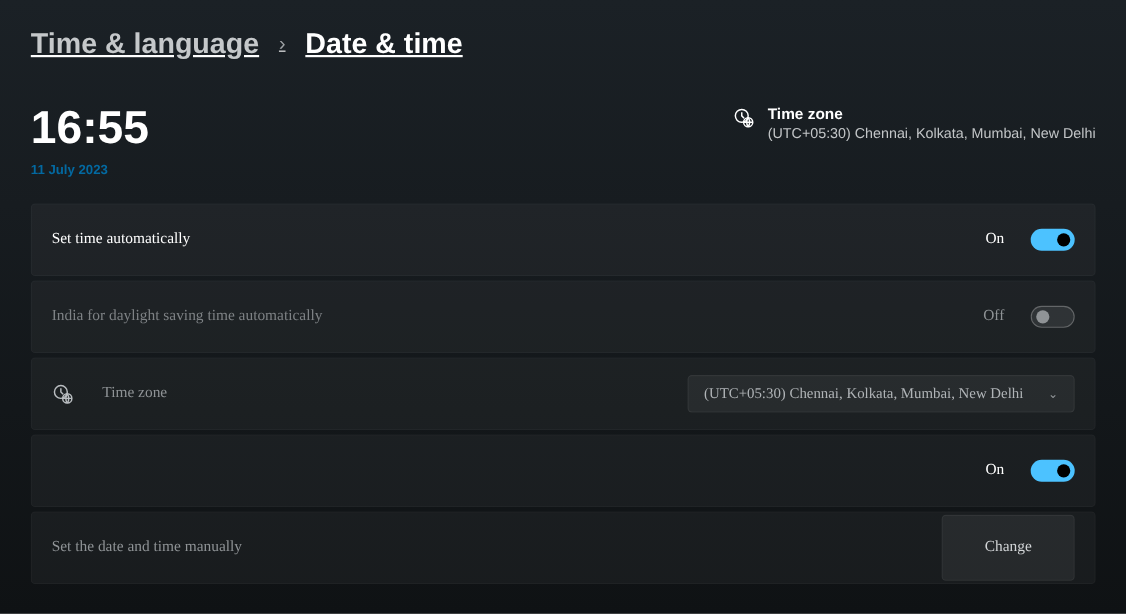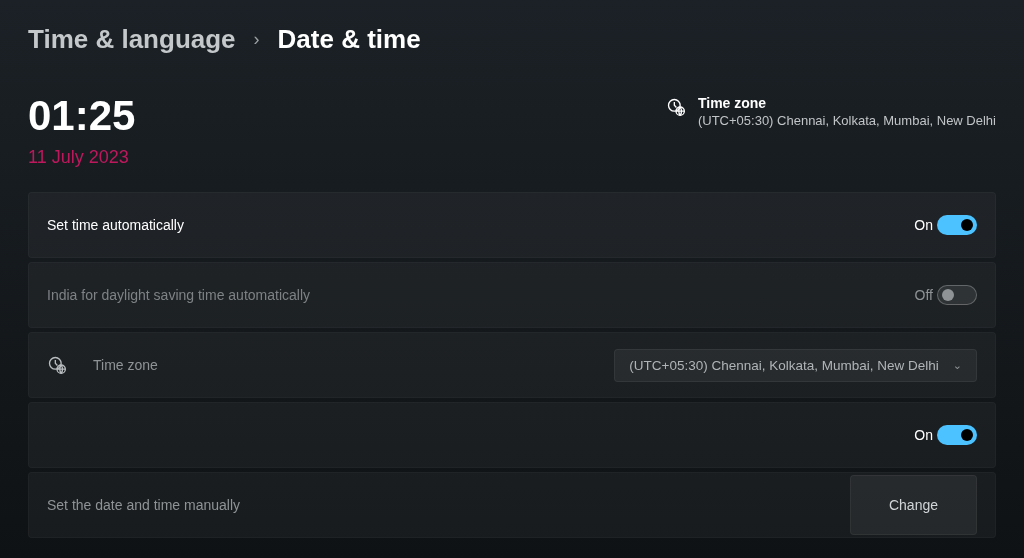--- a/index.html
+++ b/index.html
@@ -16,20 +16,21 @@
       overflow: hidden;
     }
     .container {
       padding: 24px 28px 0 28px;
     }
     .breadcrumb {
       display: flex;
       align-items: center;
       gap: 18px;
       margin-bottom: 40px;
+      text-decoration: underline;
     }
     .breadcrumb-parent {
       font-size: 26px;
       font-weight: 600;
       color: #c5c8ca;
       cursor: pointer;
     }
     .breadcrumb-chevron {
       font-size: 18px;
       color: #9ea2a5;
@@ -46,23 +47,24 @@
     }
     .hero-time-block {
       flex: 0 0 auto;
     }
     .hero-time {
       font-size: 42px;
       font-weight: 600;
       line-height: 1;
     }
     .hero-date {
-      font-size: 18px;
-      color: #be185d;
+      font-size: 12px;
+      color: #0369a1;
       margin-top: 10px;
+      font-weight: bold;
     }
     .hero-right {
       margin-left: auto;
       display: flex;
       gap: 40px;
     }
     .hero-info {
       display: flex;
       align-items: flex-start;
       gap: 12px;
@@ -85,20 +87,21 @@
     }
     .card {
       background: rgba(255,255,255,0.04);
       border: 1px solid rgba(255,255,255,0.03);
       border-radius: 4px;
       padding: 0 18px;
       margin-bottom: 4px;
       display: flex;
       align-items: center;
       min-height: 66px;
+      font-family: Liberation Serif, serif;
     }
     .card.last {
       margin-bottom: 0;
     }
     .card-icon {
       width: 20px;
       height: 20px;
       margin-right: 26px;
       color: #b9bdc0;
       flex: 0 0 auto;
@@ -110,21 +113,21 @@
     .card.disabled .card-label {
       color: #7e8285;
     }
     .card.secondary .card-label {
       color: #8f9396;
     }
     .card-right {
       margin-left: auto;
       display: flex;
       align-items: center;
-      gap: 4px;
+      gap: 24px;
     }
     .toggle-text {
       font-size: 14px;
       color: #ffffff;
     }
     .card.disabled .toggle-text {
       color: #8f9396;
       margin-left: 37px;
     }
     .toggle {
@@ -196,21 +199,21 @@
 <div class="container">
 
   <div class="breadcrumb">
     <span class="breadcrumb-parent">Time &amp; language</span>
     <span class="breadcrumb-chevron">›</span>
     <span class="breadcrumb-current">Date &amp; time</span>
   </div>
 
   <div class="hero-row">
     <div class="hero-time-block">
-      <div class="hero-time">01:25</div>
+      <div class="hero-time">16:55</div>
       <div class="hero-date">11 July 2023</div>
     </div>
     <div class="hero-right">
       <div class="hero-info">
         <div class="hero-info-icon">
           <svg viewBox="0 0 24 24" fill="none" stroke="currentColor" stroke-width="1.6">
             <circle cx="10" cy="10" r="7"></circle>
             <path d="M10 6v4l2.5 2.5"></path>
             <circle cx="17" cy="17" r="5"></circle>
             <path d="M12 17h10M17 12c2 3 2 7 0 10M17 12c-2 3-2 7 0 10"></path>

